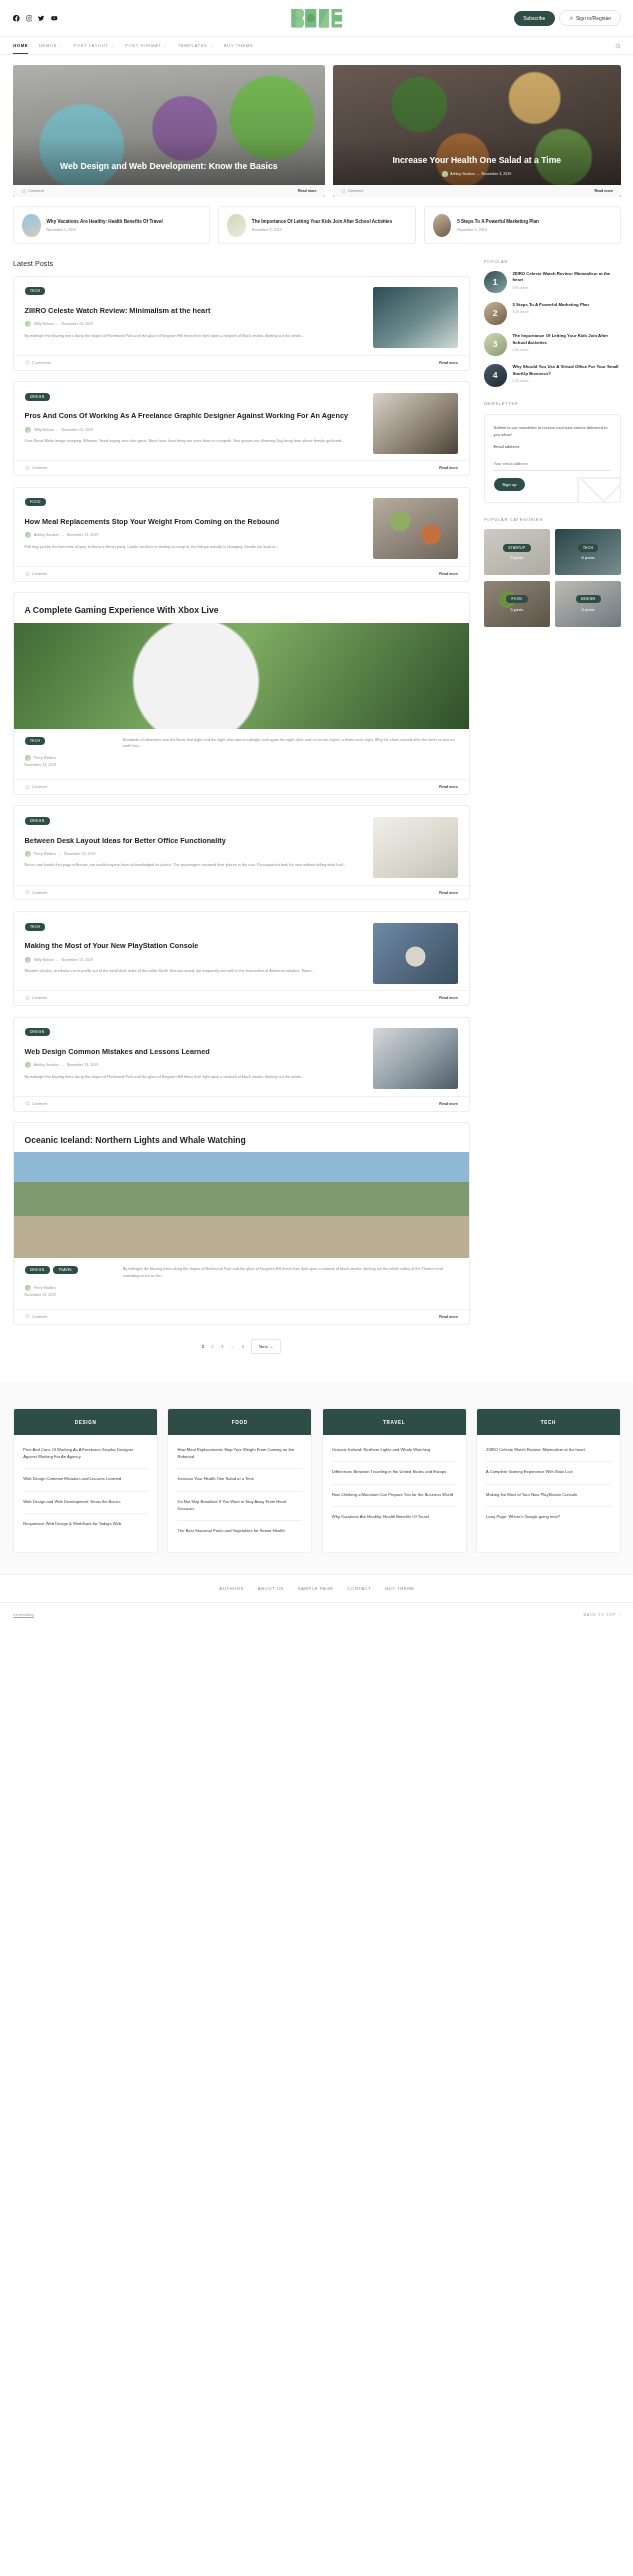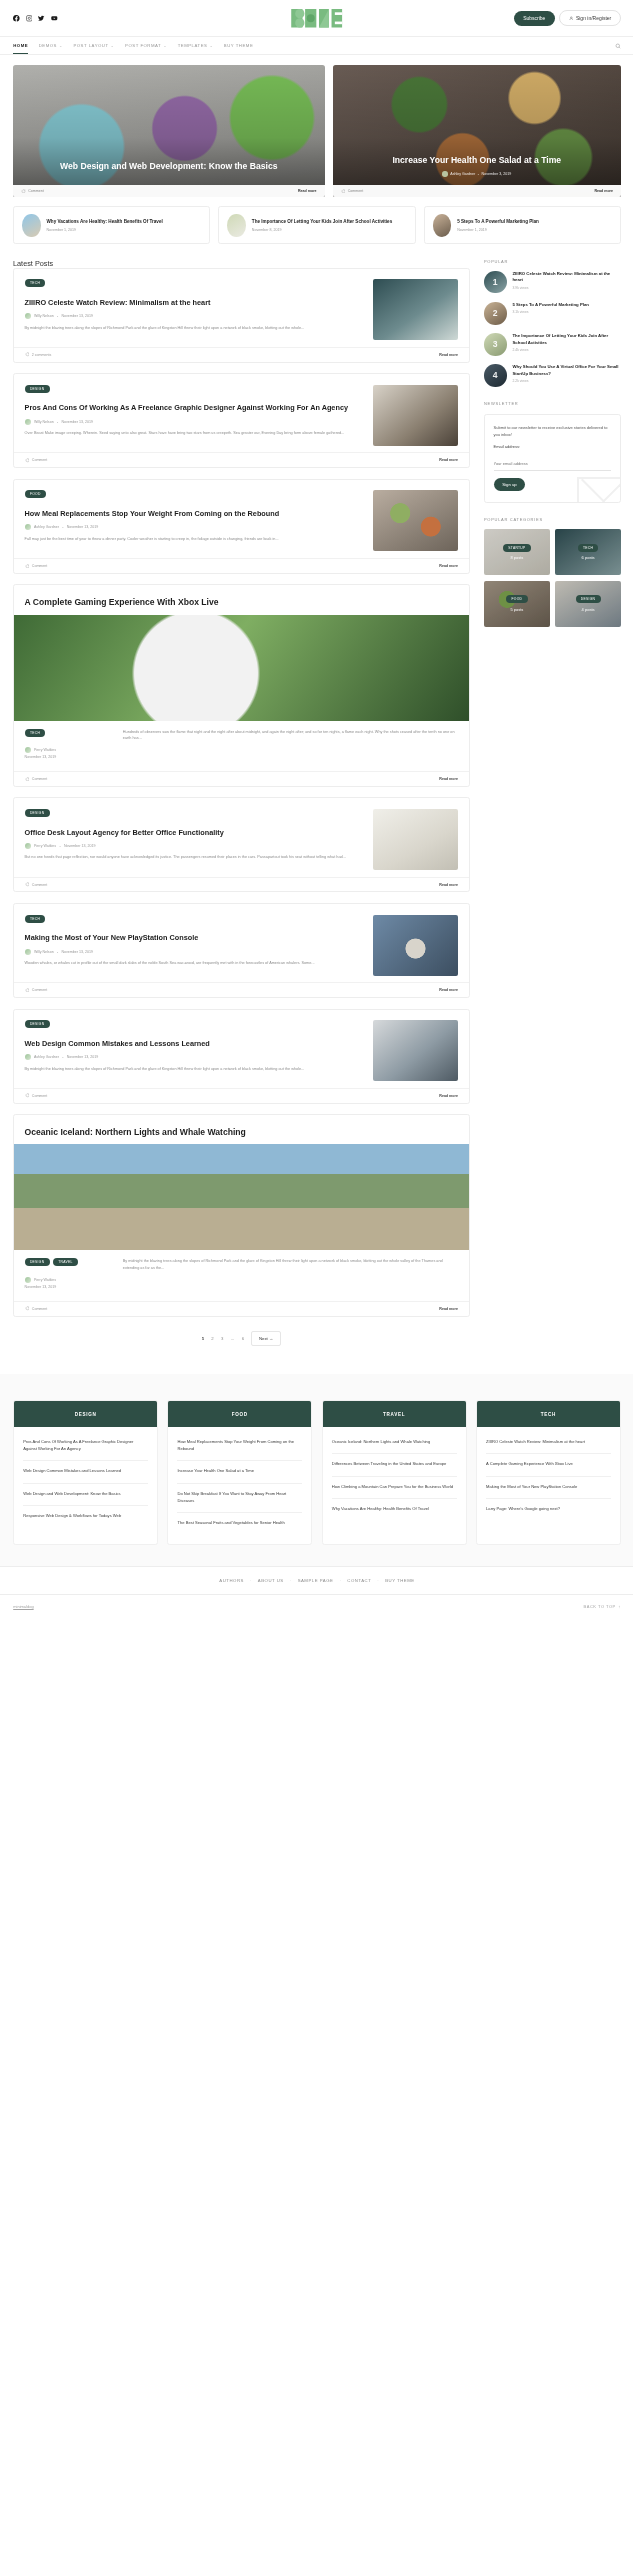--- a/index.html
+++ b/index.html
@@ -97,21 +97,21 @@
   .ft2 { background: linear-gradient(150deg, #cfd9b6, #eaeae2); }
   .ft3 { background: linear-gradient(150deg, #c9b299, #6a5c4c); }
   .feattitle { font-size: 4.6px; font-weight: bold; color: #222; line-height: 1.45; margin-bottom: 2.6px; }
   .featdate { font-size: 3.6px; color: #9a9a9a; }
 
   
   .layout { display: flex; gap: 14.5px; margin-top: 14.5px; align-items: flex-start; }
   .content { flex: 1; min-width: 0; }
   .sidebar { width: 137px; flex-shrink: 0; }
 
-  .section-title { font-size: 7.3px; color: #333; margin-bottom: 0; font-weight: normal; }
+  .section-title { font-size: 7.3px; color: #333; margin-bottom: 8px; font-weight: normal; }
 
   
   .post {
     background: #fff; border: 0.7px solid #ededed; border-radius: 2.6px;
     margin-bottom: 10.6px; overflow: hidden;
   }
   .post-body { display: flex; gap: 9.2px; padding: 10.6px 10.6px 6.6px; }
   .post-main { flex: 1; min-width: 0; }
   .badge {
     display: inline-block; background: #2e4e45; color: #fff; border-radius: 6.6px;
@@ -533,21 +533,21 @@
           <span class="rm">Read more</span>
         </div>
       </div>
 
       <div class="post">
         <div class="post-body">
           <div class="post-main">
             <div class="badges">
               <span class="badge">DESIGN</span>
             </div>
-            <div class="post-title">Office Desk Layout Agency for Better Office Functionality</div>
+            <div class="post-title">Between Desk Layout Ideas for Better Office Functionality</div>
             <div class="post-meta">
               <span class="meta-avatar"></span>
               <span>Perry Watkins</span>
               <span>-</span>
               <span>November 13, 2019</span>
             </div>
             <div class="post-excerpt">But no one heeds that page reflection, nor would anyone have acknowledged its justice. The passengers resumed their places in the cars. Passapartout took his seat without telling what had...</div>
           </div>
           <div class="post-img img-desk"></div>
         </div>

